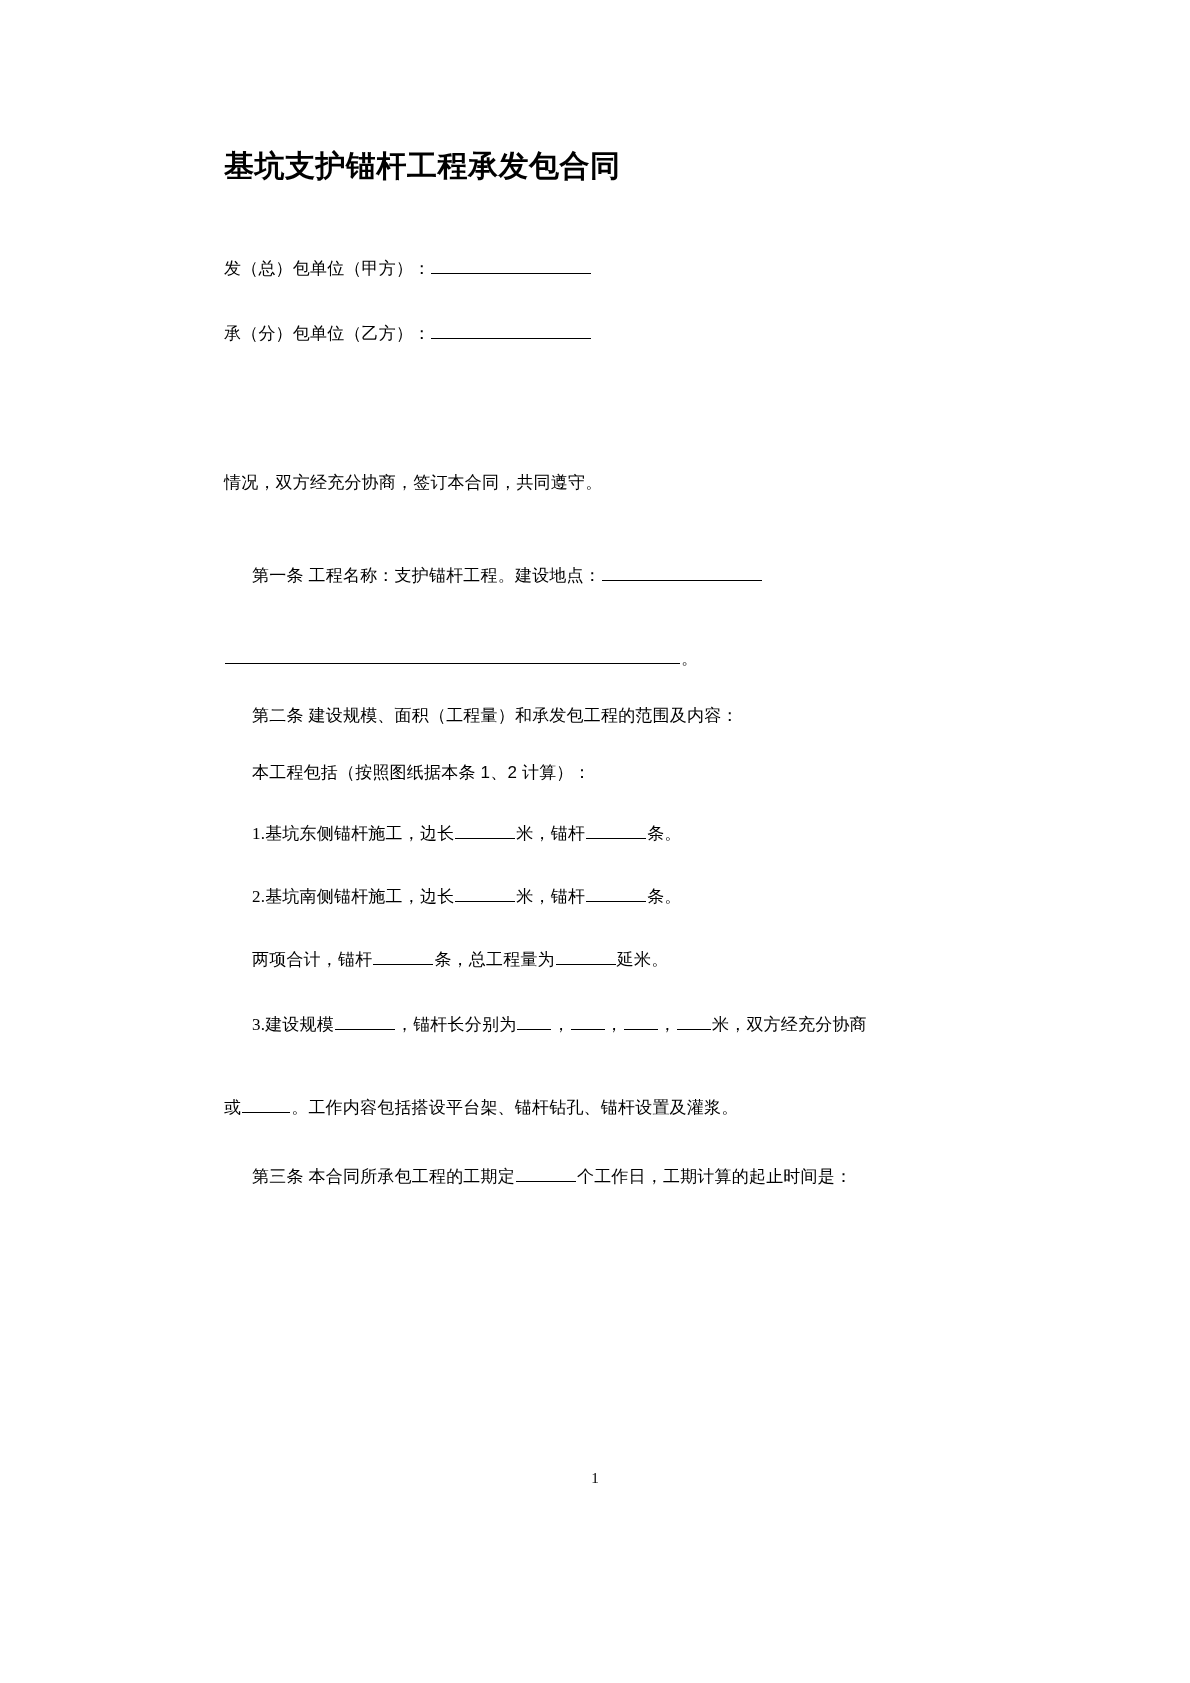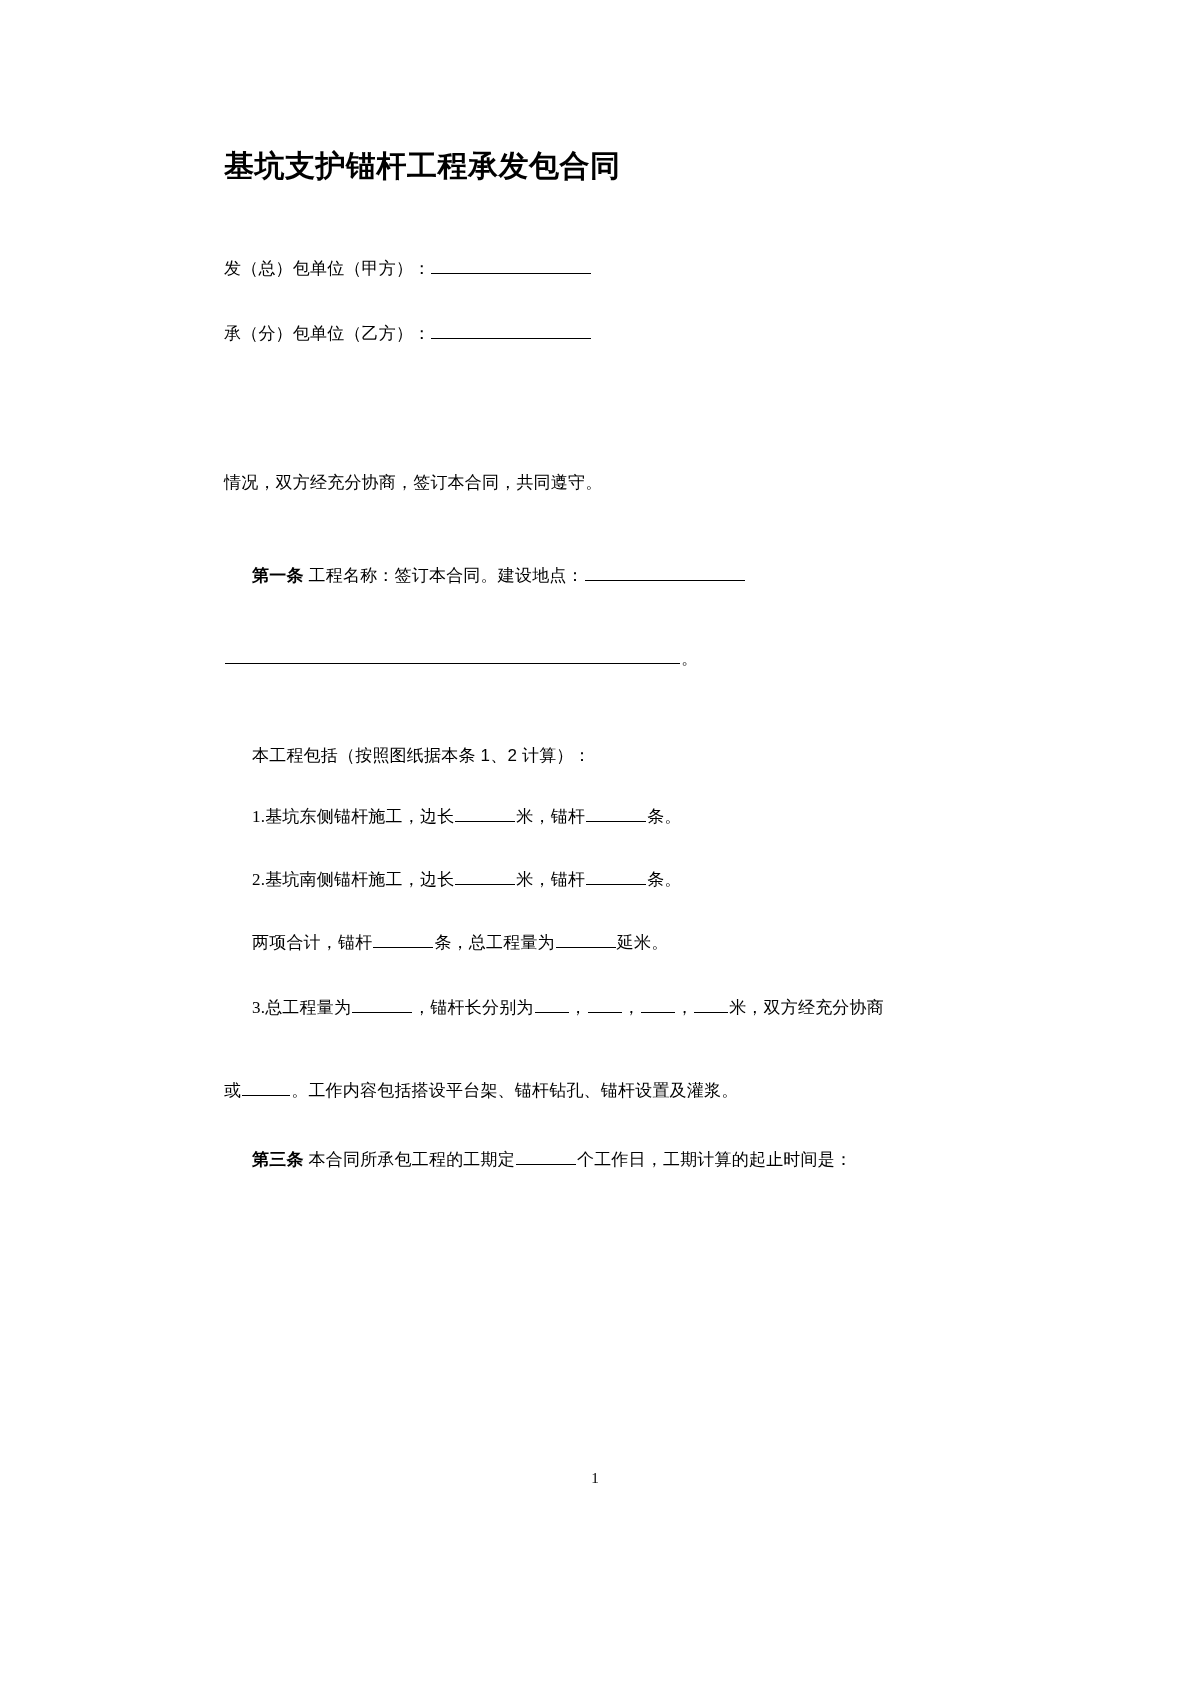--- a/index.html
+++ b/index.html
@@ -48,21 +48,21 @@
   }
 
   
   .sp-title-gap   { height: 72px; }
   .sp-line        { height: 44px; }
   .sp-block       { height: 48px; }
   .sp-small       { height: 34px; }
 
   .indent { padding-left: 28px; }
 
-  .bold { font-weight: bold; }
+  .bold { font-weight: normal; }
 
   
   .blank {
     display: inline-block;
     border-bottom: 1.6px solid #000;
     vertical-align: baseline;
     height: 1em;
     margin: 0 1px;
   }
   .blank-xs { width: 34px; }
@@ -107,31 +107,35 @@
 
     <div class="sp-block" style="height:70px"></div>
 
     <div class="sp-line" style="height:62px"></div>
     <p class="para">情况，双方经充分协商，签订本合同，共同遵守。</p>
 
     <div class="sp-block" style="height:72px"></div>
 
     <p class="para indent">
       <span class="bold">第一条</span>
-      <span>工程名称：签订本合同。建设地点：</span><span class="blank blank-l"></span>
+      <span>工程名称：支护锚杆工程。建设地点：</span><span class="blank blank-l"></span>
     </p>
 
     <div class="sp-line" style="height:62px"></div>
 
     <p class="para">
       <span class="blank blank-xl"></span><span>。</span>
     </p>
 
     <div class="sp-small" style="height:40px"></div>
 
+    <p class="para indent">
+      <span class="bold">第二条</span>
+      <span>建设规模、面积（工程量）和承发包工程的范围及内容：</span>
+    </p>
 
     <div class="sp-small" style="height:40px"></div>
 
     <p class="para indent">本工程包括（按照图纸据本条 1、2 计算）：</p>
 
     <div class="sp-small" style="height:40px"></div>
 
     <p class="para indent">
       <span class="num-latin">1.</span><span>基坑东侧锚杆施工，边长</span><span class="blank blank-m"></span><span>米，锚杆</span><span class="blank blank-m"></span><span>条。</span>
     </p>
@@ -144,21 +148,21 @@
 
     <div class="sp-small" style="height:42px"></div>
 
     <p class="para indent">
       <span>两项合计，锚杆</span><span class="blank blank-m"></span><span>条，总工程量为</span><span class="blank blank-m"></span><span>延米。</span>
     </p>
 
     <div class="sp-small" style="height:44px"></div>
 
     <p class="para indent">
-      <span class="num-latin">3.</span><span>总工程量为</span><span class="blank blank-m"></span><span>，锚杆长分别为</span><span class="blank blank-xs"></span><span>，</span><span class="blank blank-xs"></span><span>，</span><span class="blank blank-xs"></span><span>，</span><span class="blank blank-xs"></span><span>米，双方经充分协商</span>
+      <span class="num-latin">3.</span><span>建设规模</span><span class="blank blank-m"></span><span>，锚杆长分别为</span><span class="blank blank-xs"></span><span>，</span><span class="blank blank-xs"></span><span>，</span><span class="blank blank-xs"></span><span>，</span><span class="blank blank-xs"></span><span>米，双方经充分协商</span>
     </p>
 
     <div class="sp-line" style="height:62px"></div>
 
     <p class="para">
       <span>或</span><span class="blank blank-s"></span><span>。工作内容包括搭设平台架、锚杆钻孔、锚杆设置及灌浆。</span>
     </p>
 
     <div class="sp-block" style="height:48px"></div>
 

